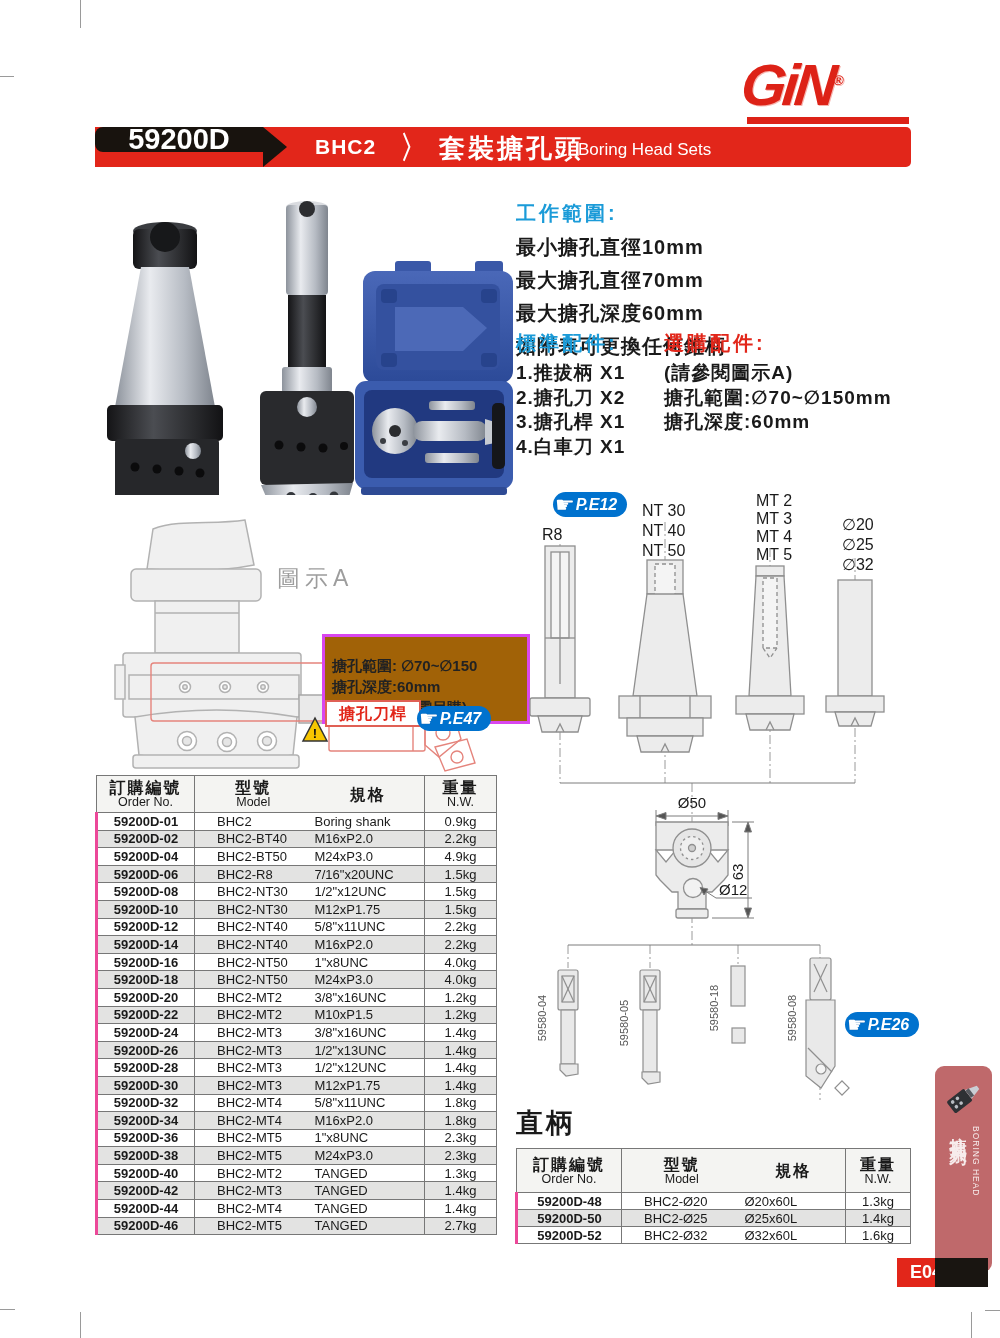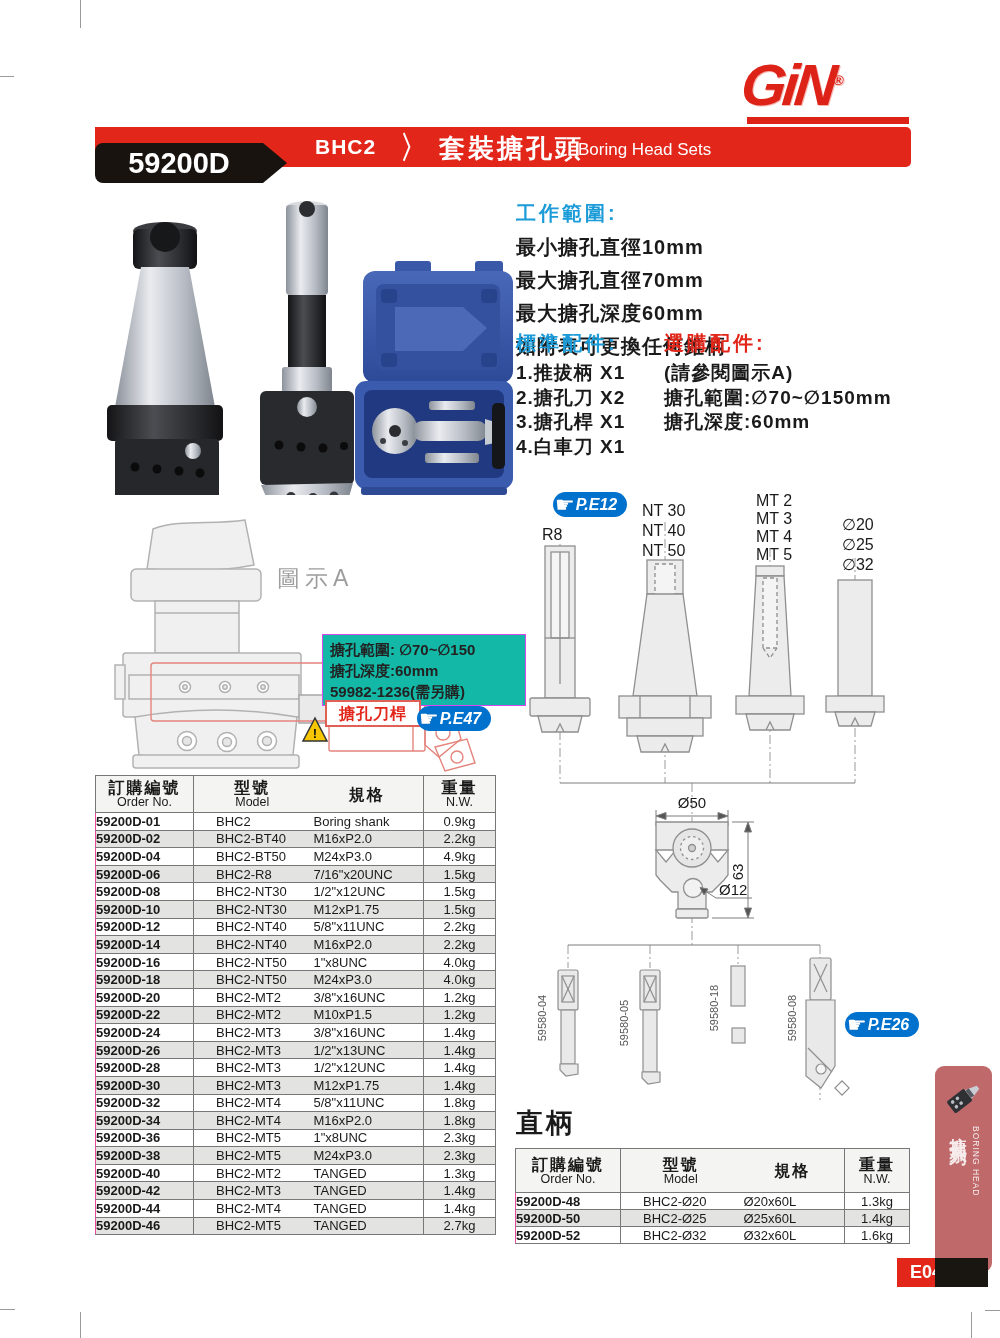--- a/index.html
+++ b/index.html
@@ -12,22 +12,22 @@
   
   .logo{position:absolute;left:742px;top:50px;width:195px;height:64px;
         color:#dd2217;font-weight:bold;font-style:italic;font-size:58px;
         letter-spacing:-4px;transform:skewX(-6deg);line-height:60px;
         text-shadow:1px 1px 0 #f6b4ae;}
   .logo sup{font-size:14px;letter-spacing:0;}
   .logo-line{position:absolute;left:747px;top:117px;width:162px;height:7px;background:#dd2217;}
 
   
   .hdr{position:absolute;left:95px;top:127px;width:816px;height:40px;background:#e2261a;border-radius:0 5px 5px 0;}
-  .hdr-black{position:absolute;left:0;top:0;width:168px;height:40px;background:#18130e;border-radius:8px 0 0 8px;
-             display:flex;align-items:center;justify-content:center;margin-top:16px;}
+  .hdr-black{position:absolute;left:0;top:0;width:168px;height:25px;background:#18130e;border-radius:8px 0 0 8px;
+             display:flex;align-items:center;justify-content:center;}
   .hdr-black::after{content:"";position:absolute;left:168px;top:0;width:0;height:0;
              border-left:24px solid #18130e;border-top:20px solid transparent;border-bottom:20px solid transparent;}
   .hdr-code{color:#fff;font-size:29px;font-weight:bold;letter-spacing:0px;}
   .hdr-model{position:absolute;left:220px;top:8px;color:#fff;font-size:21px;font-weight:bold;letter-spacing:1px;}
   .hdr-chev{position:absolute;left:305px;top:3px;color:#fff;font-size:27px;font-weight:bold;transform:scaleY(1.15);}
   .hdr-zh{position:absolute;left:344px;top:4px;color:#fff;font-size:26px;font-weight:bold;letter-spacing:3px;}
   .hdr-en{position:absolute;left:483px;top:13px;color:#fff;font-size:17px;font-weight:normal;}
 
   
   .workrange{position:absolute;left:516px;top:200px;}
@@ -35,21 +35,21 @@
   .h-red{color:#e2261a;font-size:20px;font-weight:bold;letter-spacing:3px;margin-bottom:4px;}
   .wr-lines div{font-size:20px;font-weight:bold;line-height:33px;letter-spacing:1px;}
   .acc-std{position:absolute;left:516px;top:330px;}
   .acc-opt{position:absolute;left:664px;top:330px;}
   .acc-lines div{font-size:19px;font-weight:bold;line-height:24.5px;letter-spacing:1px;}
 
   
   .diagA{position:absolute;left:95px;top:515px;width:430px;height:258px;}
   .diagA svg{position:absolute;left:0;top:0;}
   .diagA-label{position:absolute;left:182px;top:48px;color:#9d9d9d;font-size:23px;letter-spacing:5px;}
-  .callout{position:absolute;left:227px;top:119px;width:190px;border:1px solid #d946ef;background:#14b8a6;padding:4px 5px 3px 7px;}
+  .callout{position:absolute;left:227px;top:119px;width:190px;border:3px solid #d946ef;background:#a16207;padding:18px 5px 3px 7px;}
   .callout div{font-size:15px;font-weight:bold;color:#222;line-height:21px;white-space:nowrap;}
   .tool-label{position:absolute;left:230px;top:185px;width:92px;height:23px;border:2px solid #e06055;background:#fff;
               color:#e2261a;font-size:16px;font-weight:bold;text-align:center;line-height:23px;letter-spacing:1px;}
 
   
   .badge{position:absolute;height:25px;background:#0072ce;border-radius:13px;color:#fff;
          display:flex;align-items:center;padding:0 10px 0 2px;font-size:16px;font-weight:bold;font-style:italic;}
   .badge .hand{font-style:normal;font-weight:normal;font-size:22px;color:#fff;margin-right:1px;line-height:22px;
                text-shadow:0 0 1px #0050a0;}
 
@@ -66,21 +66,21 @@
   .tbl2{position:absolute;left:515px;top:1148px;width:394px;}
   th,td{padding:0;border-bottom:1px solid #777;}
   thead th{border-top:1.5px solid #777;border-bottom:1.5px solid #777;background:#f4f4f2;}
   .tbl thead th{height:36px;}
   .tbl2 thead th{height:43px;}
   .th-zh{font-size:16px;font-weight:bold;letter-spacing:2px;line-height:17px;}
   .th-en{font-size:12.5px;font-weight:normal;line-height:13px;}
   .tbl td{height:16.6px;font-size:13px;}
   .tbl2 td{height:16px;font-size:13px;}
   tr.alt td{background:#e3e3e2;}
-  td.c0{font-weight:bold;text-align:left;border-left:1px solid #ec4899;border-right:1px solid #777;}
+  td.c0{font-weight:bold;text-align:center;border-left:3px solid #ec4899;border-right:1px solid #777;}
   td.c1{text-align:left;padding-left:22px;}
   td.c2{text-align:left;padding-left:3px;}
   td.c3{text-align:center;border-left:1px solid #777;border-right:1px solid #777;}
   th.c0{border-left:1px solid #777;border-right:1px solid #777;}
   th.c3{border-left:1px solid #777;border-right:1px solid #777;}
   tbody tr:last-child td{border-bottom:1.5px solid #777;}
 
   .straight-head{position:absolute;left:516px;top:1105px;font-size:27px;font-weight:bold;letter-spacing:3px;}
 
   

